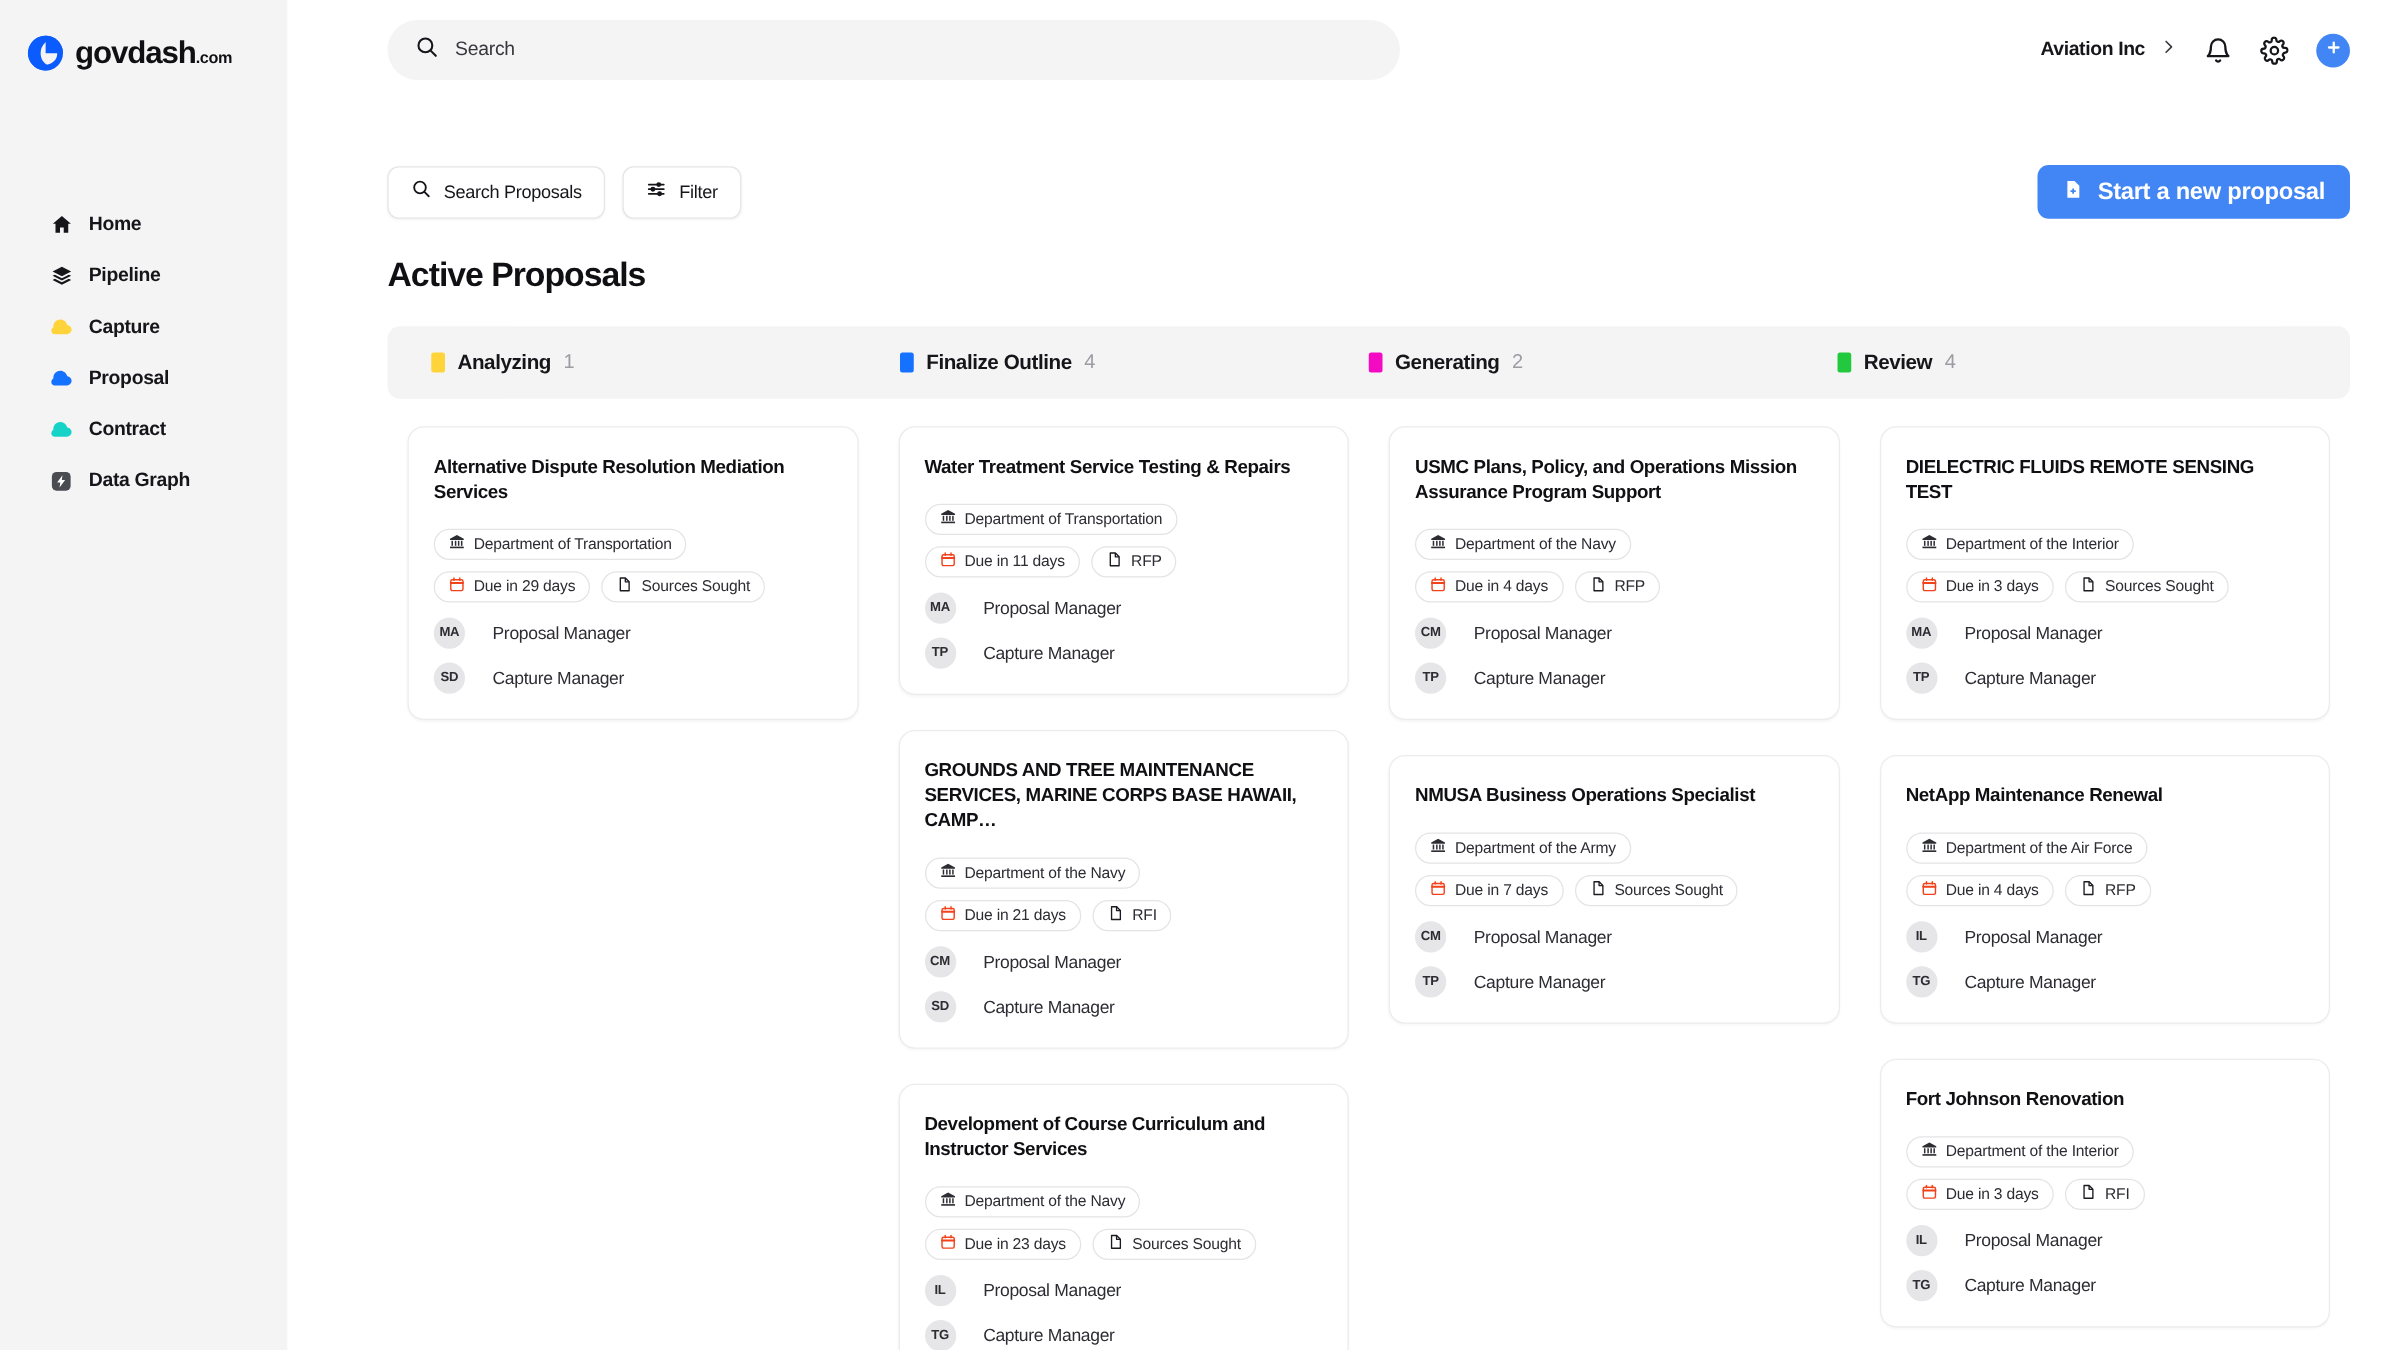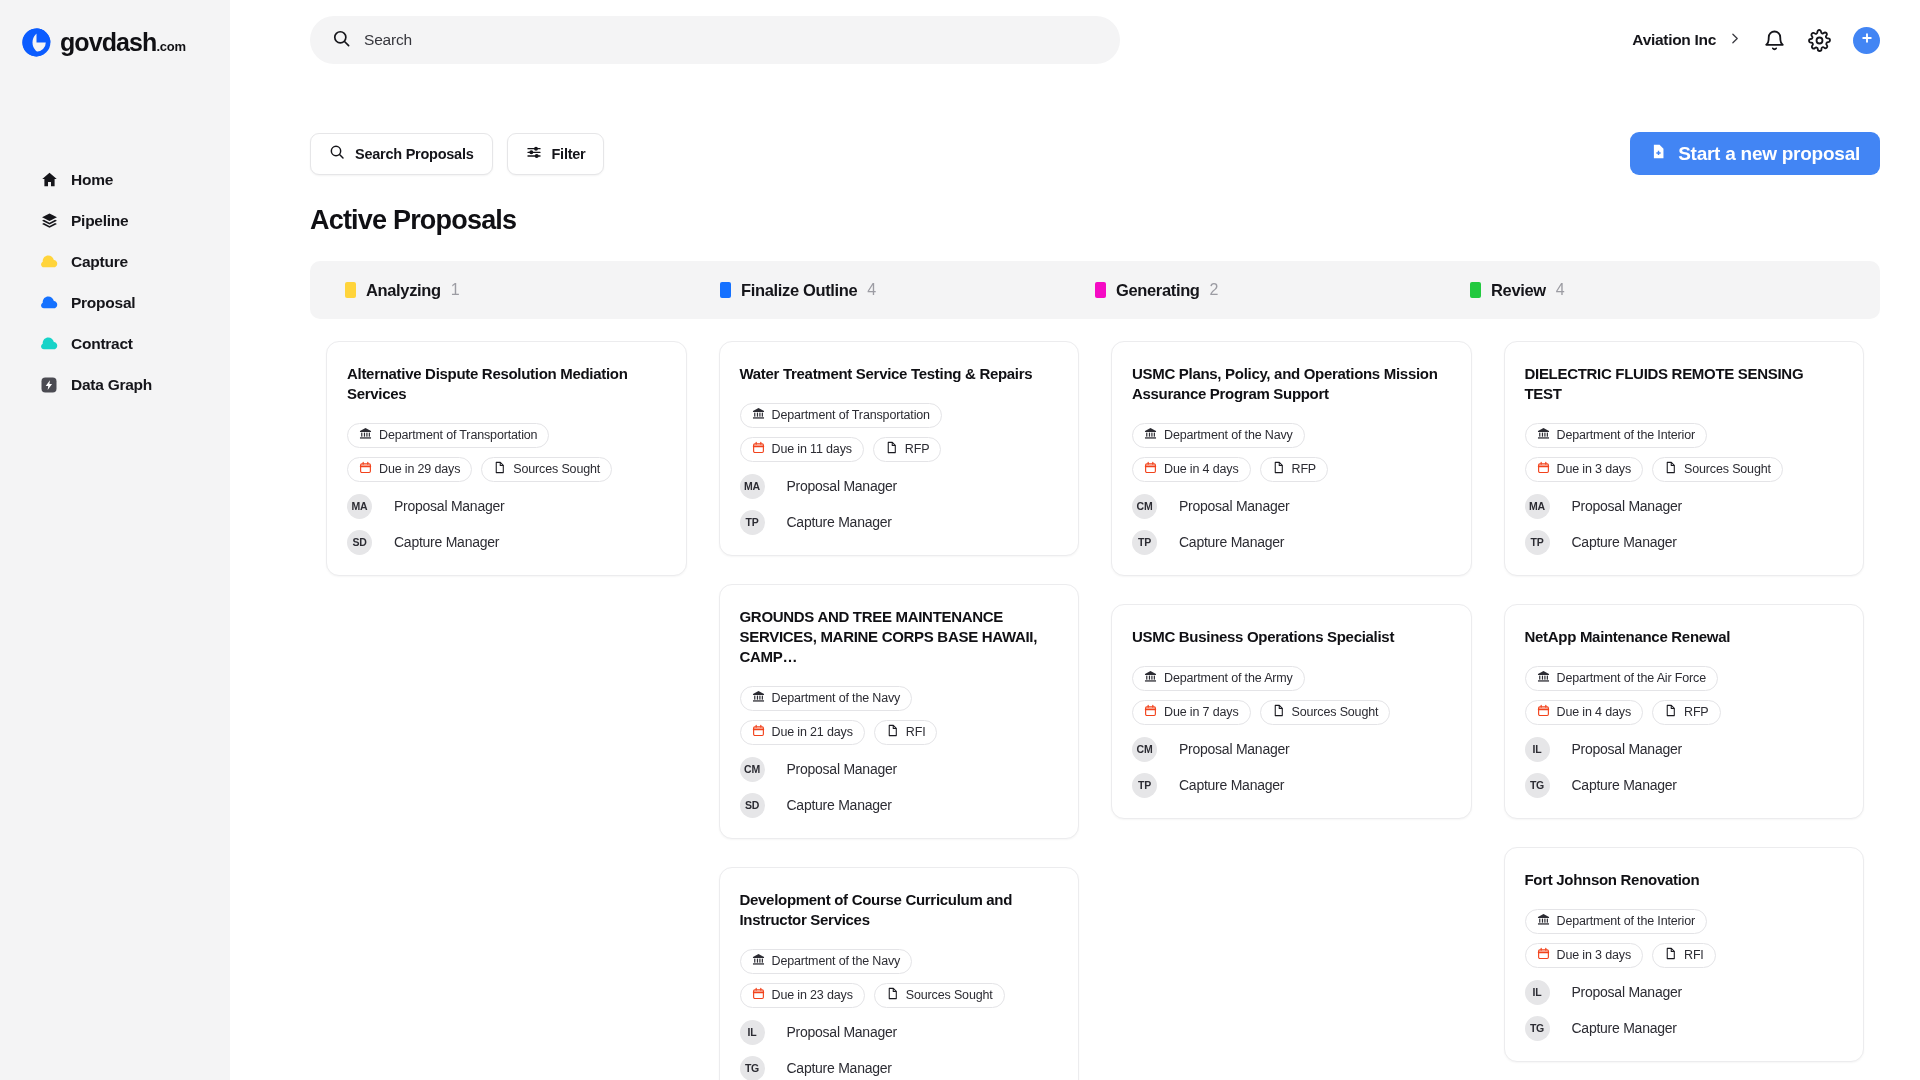--- a/index.html
+++ b/index.html
@@ -81,21 +81,21 @@
     padding: 52px 40px 0 80px;
   }
   .pill-btn {
     display: flex; align-items: center; gap: 10px;
     height: 42px; padding: 0 18px;
     background: #fff; border: 1px solid #e6e6e8;
     border-radius: 9px; cursor: pointer;
     box-shadow: 0 1px 2px rgba(16,16,20,.05);
   }
   .pill-btn + .pill-btn { margin-left: 14px; }
-  .pill-label { font-size: 14.5px; font-weight: bold; color: #15151a; letter-spacing: -0.25px; }
+  .pill-label { font-size: 14.5px; font-weight: normal; color: #15151a; letter-spacing: -0.25px; }
   .primary-btn {
     margin-left: auto;
     display: flex; align-items: center; gap: 11px;
     height: 43px; padding: 0 20px;
     background: #4285f4; border-radius: 9px; cursor: pointer;
   }
   .primary-label { font-size: 19px; font-weight: bold; color: #fff; letter-spacing: -0.25px; }
 
   .page-title {
     padding: 30px 0 0 80px;
@@ -557,21 +557,21 @@
                   <span class="avatar">CM</span>
                   <span class="person-role">Proposal Manager</span>
                 </div>
                 <div class="person">
                   <span class="avatar">TP</span>
                   <span class="person-role">Capture Manager</span>
                 </div>
               </div>
             </div>
             <div class="card">
-              <div class="card-title">USMC Business Operations Specialist</div>
+              <div class="card-title">NMUSA Business Operations Specialist</div>
               <div class="chips">
                 <span class="chip">
                   <span><svg width="13" height="13" viewBox="0 0 24 24" fill="#2c2c33">
                       <path d="M12 2 1.8 7.2v1.9h20.4V7.2z"></path>
                       <rect x="4" y="10.4" width="2.2" height="7.4"></rect>
                       <rect x="9" y="10.4" width="2.2" height="7.4"></rect>
                       <rect x="13.5" y="10.4" width="2.2" height="7.4"></rect>
                       <rect x="18" y="10.4" width="2.2" height="7.4"></rect>
                       <rect x="1.8" y="19" width="20.4" height="2.4"></rect>
                     </svg></span>

